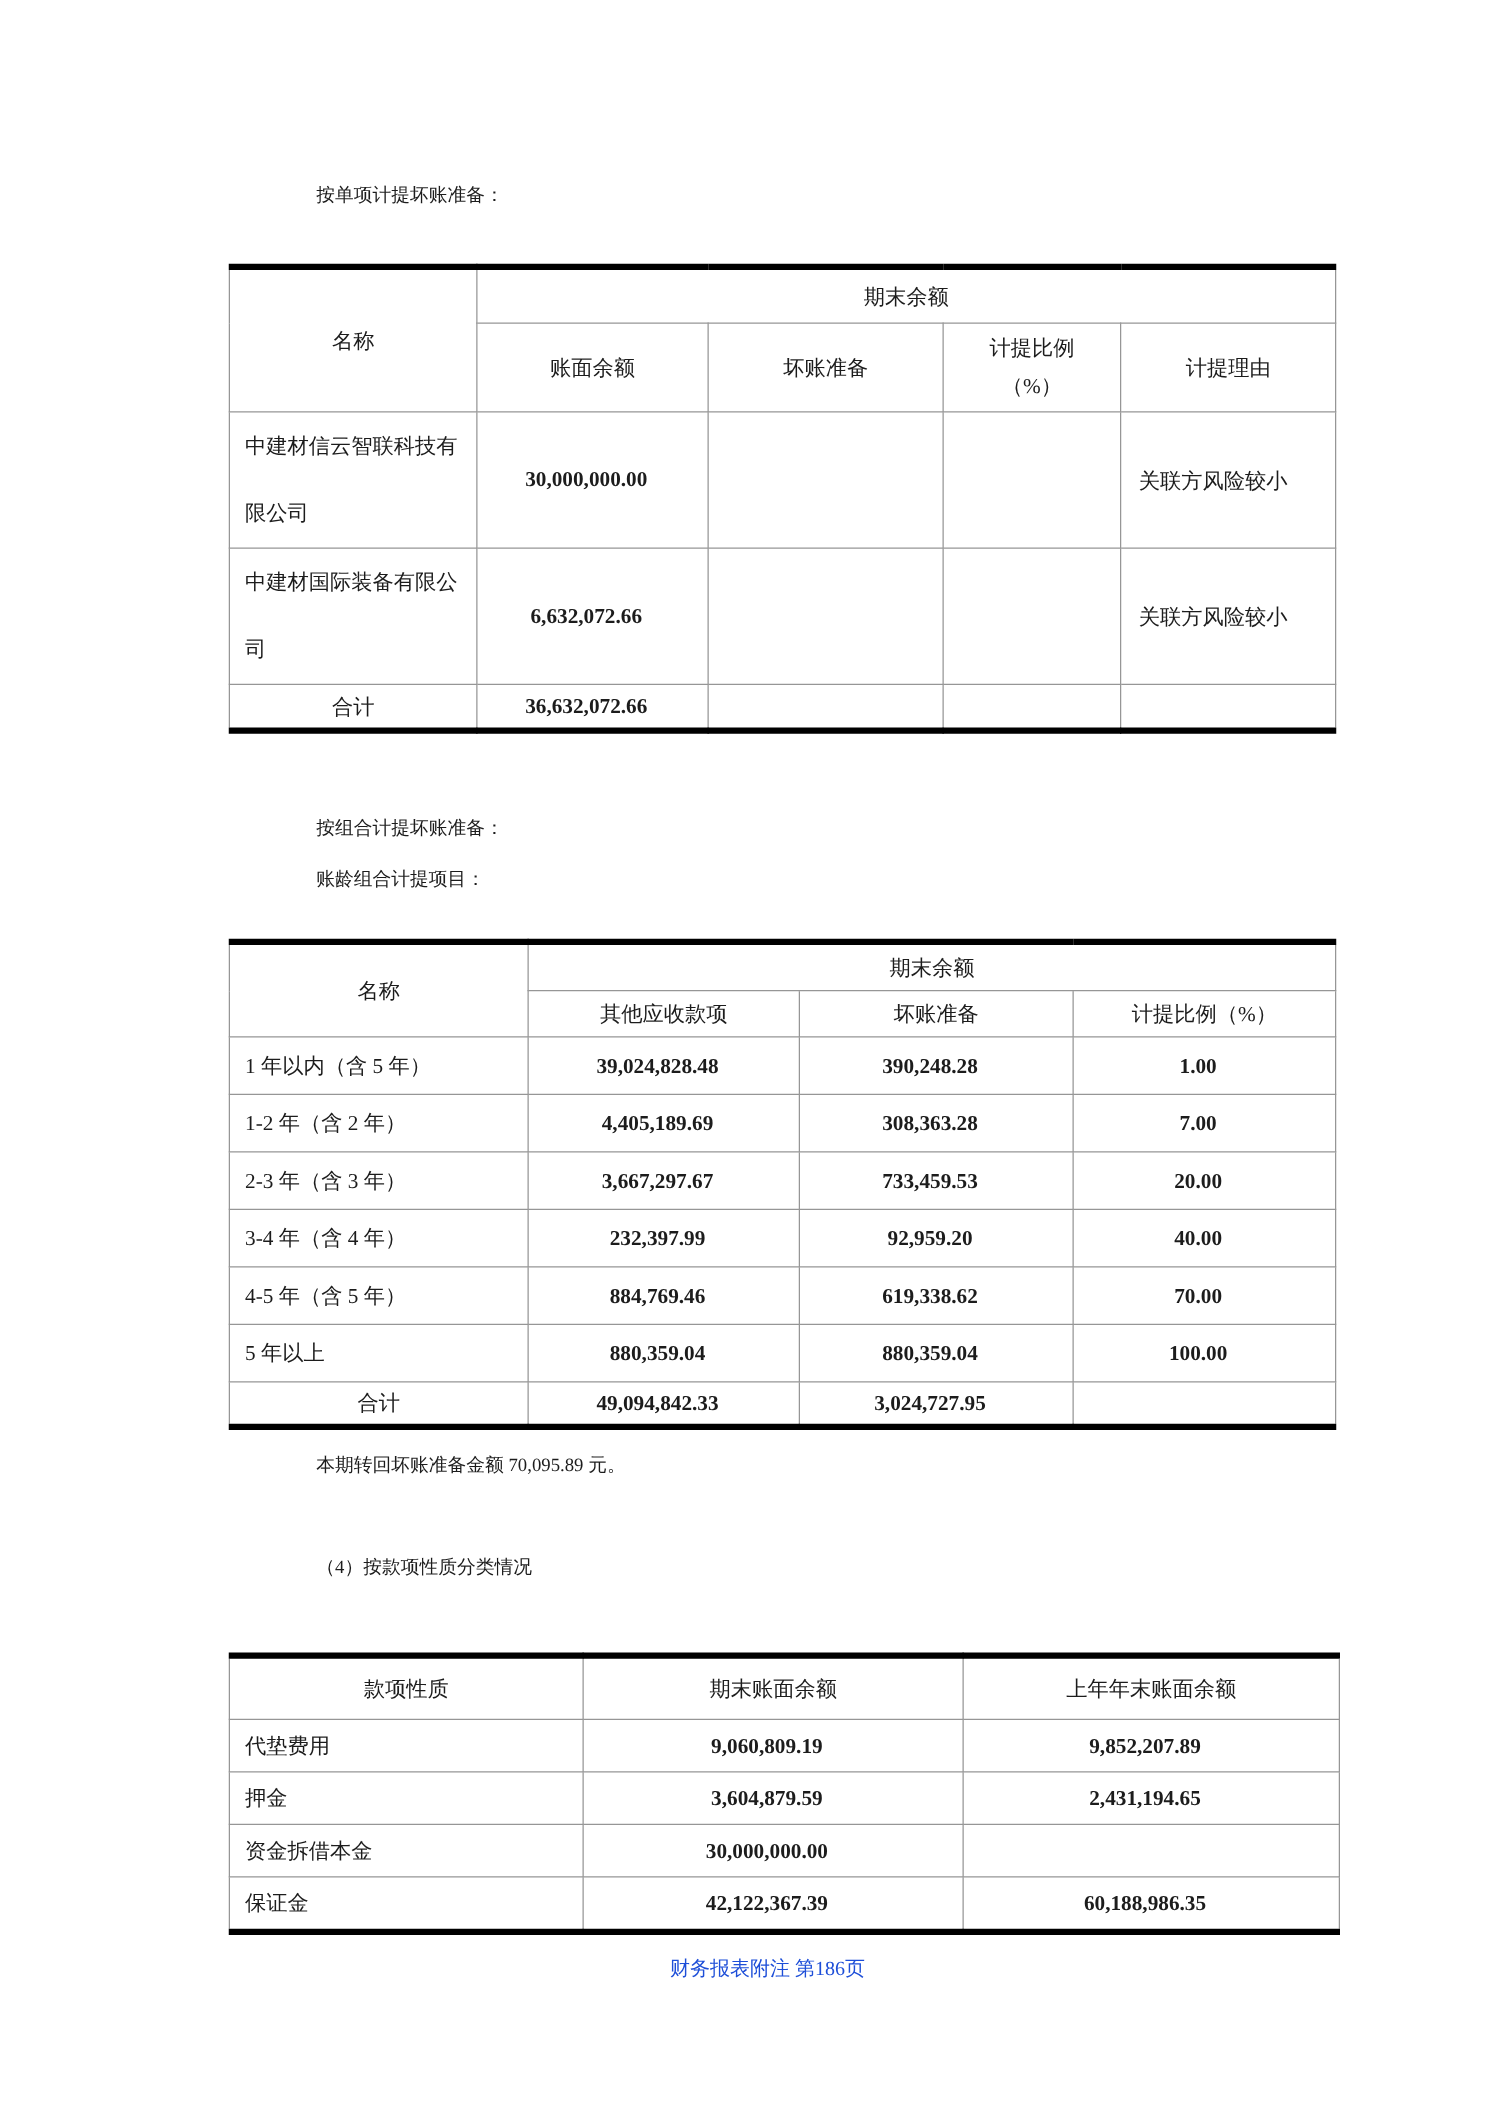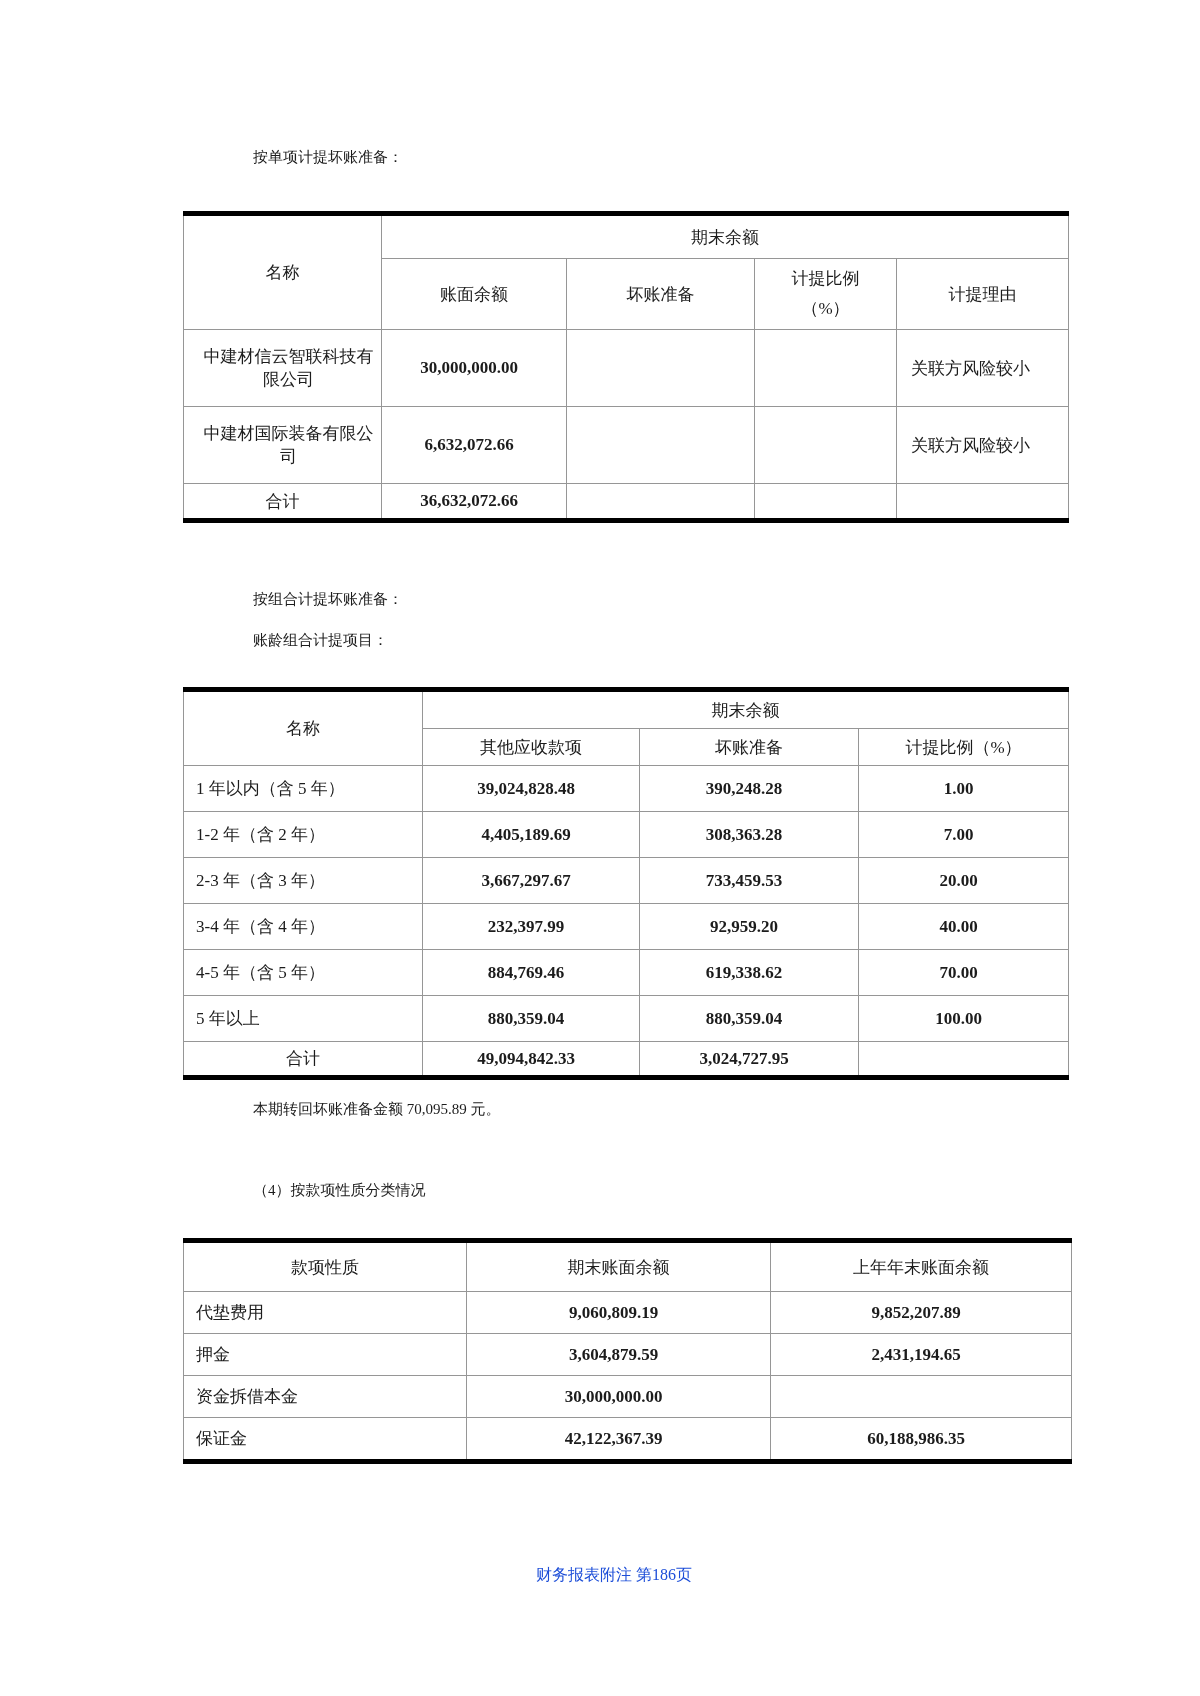--- a/index.html
+++ b/index.html
@@ -16,28 +16,28 @@
   .p3b{margin:17px 0 0 70px;}
   .h4a{margin:57px 0 0 70px;}
 
   table.t{
     border-collapse:collapse;table-layout:fixed;width:885px;
     border-top:5px solid #000;border-bottom:5px solid #000;
     font-size:17px;
   }
   table.t1{margin-top:42px;}
   table.t2{margin-top:35px;}
-  table.t3{margin-top:36px;}
+  table.t3{margin-top:56px;}
   table.t td{border:1px solid #969696;vertical-align:middle;padding:0;overflow:hidden;}
   .c{text-align:center;}
   .num{text-align:center;padding-right:10px !important;font-weight:bold;}
   .lbl{text-align:left;padding-left:12px !important;}
   .reason{text-align:left;padding-left:14px !important;}
   .pre{white-space:pre-line;line-height:30px;}
-  .twoline{line-height:23px;text-align:center;}
+  .twoline{line-height:54px;}
 
   .t1 tr.hr1 td{height:42px;}
   .t1 tr.hr2 td{height:70px;}
   .t1 tr.br td{height:76px;}
   .t1 tr.tr td{height:34px;}
 
   .t2 tr.hr1 td{height:36px;}
   .t2 tr.hr2 td{height:36px;}
   .t2 tr.br td{height:45px;}
   .t2 tr.tr td{height:33px;}

